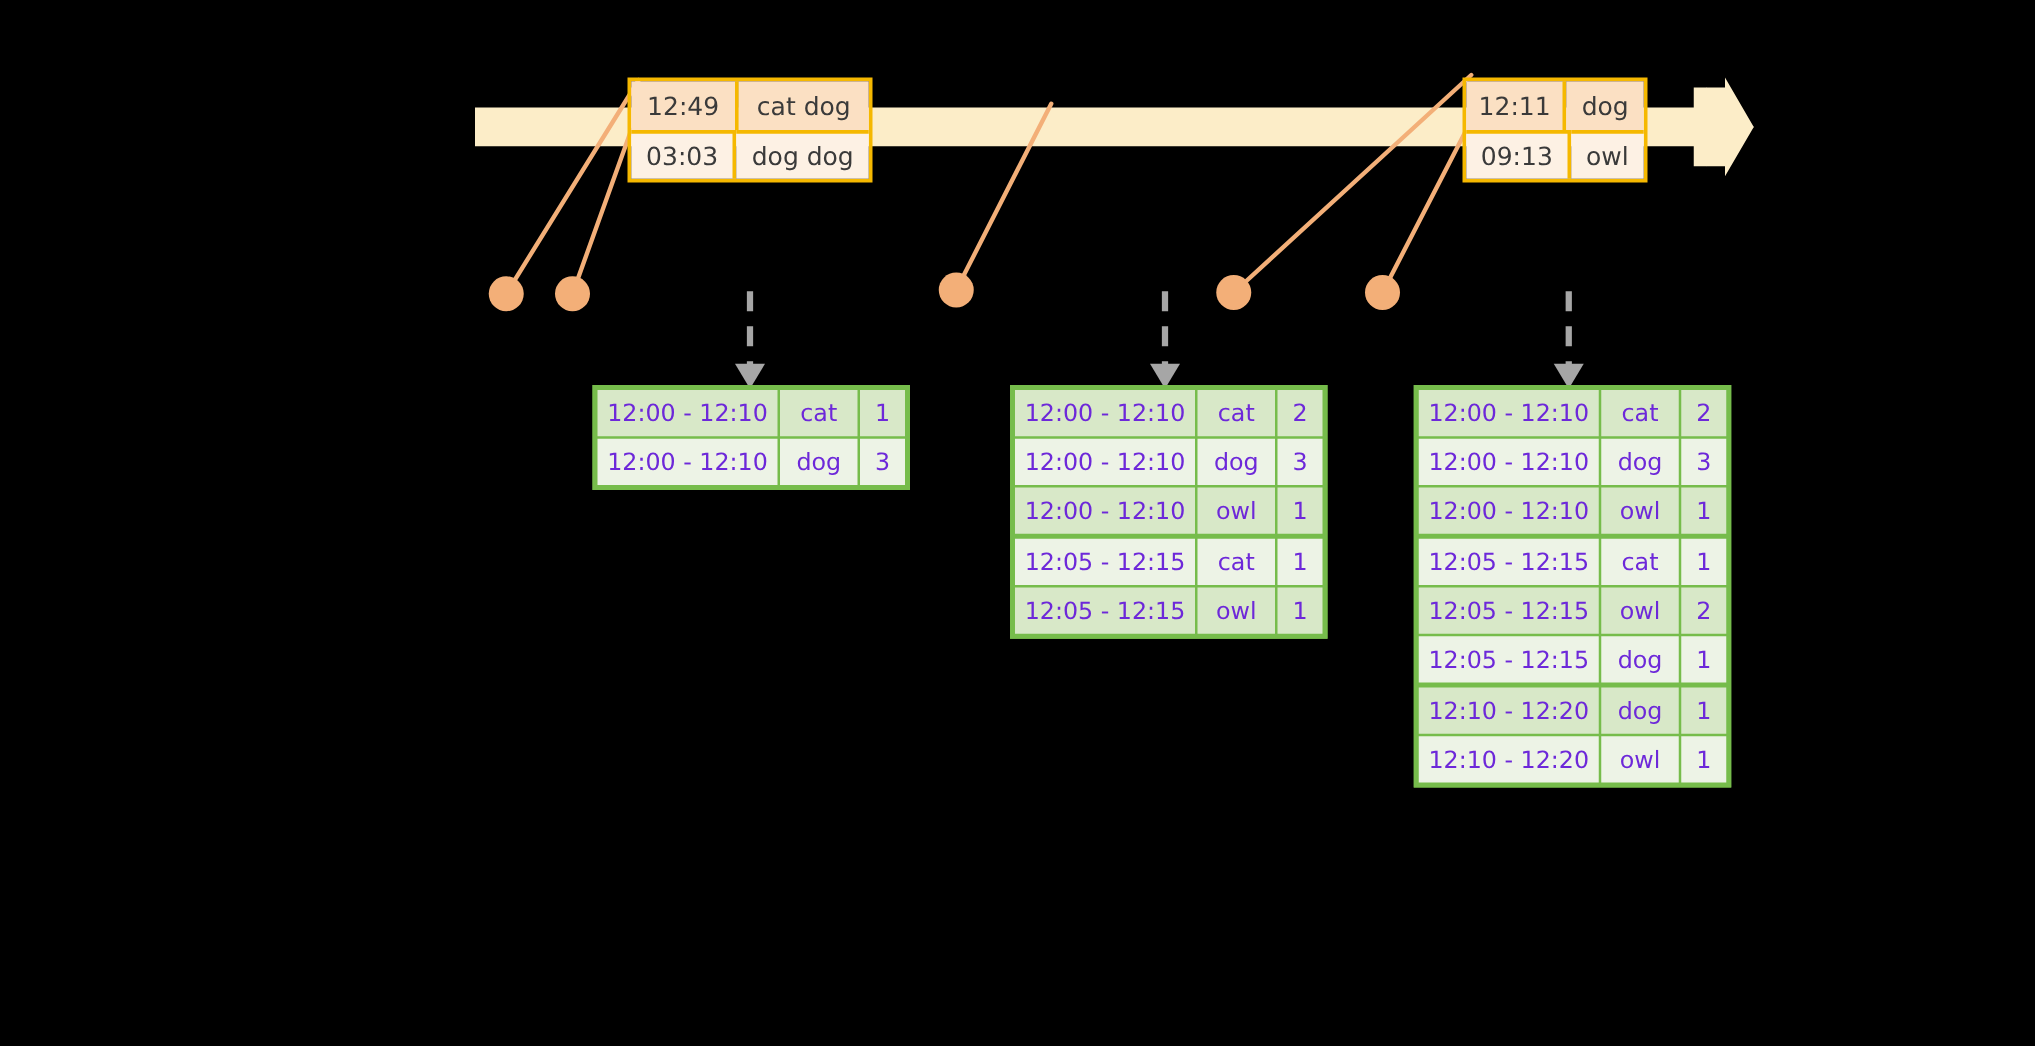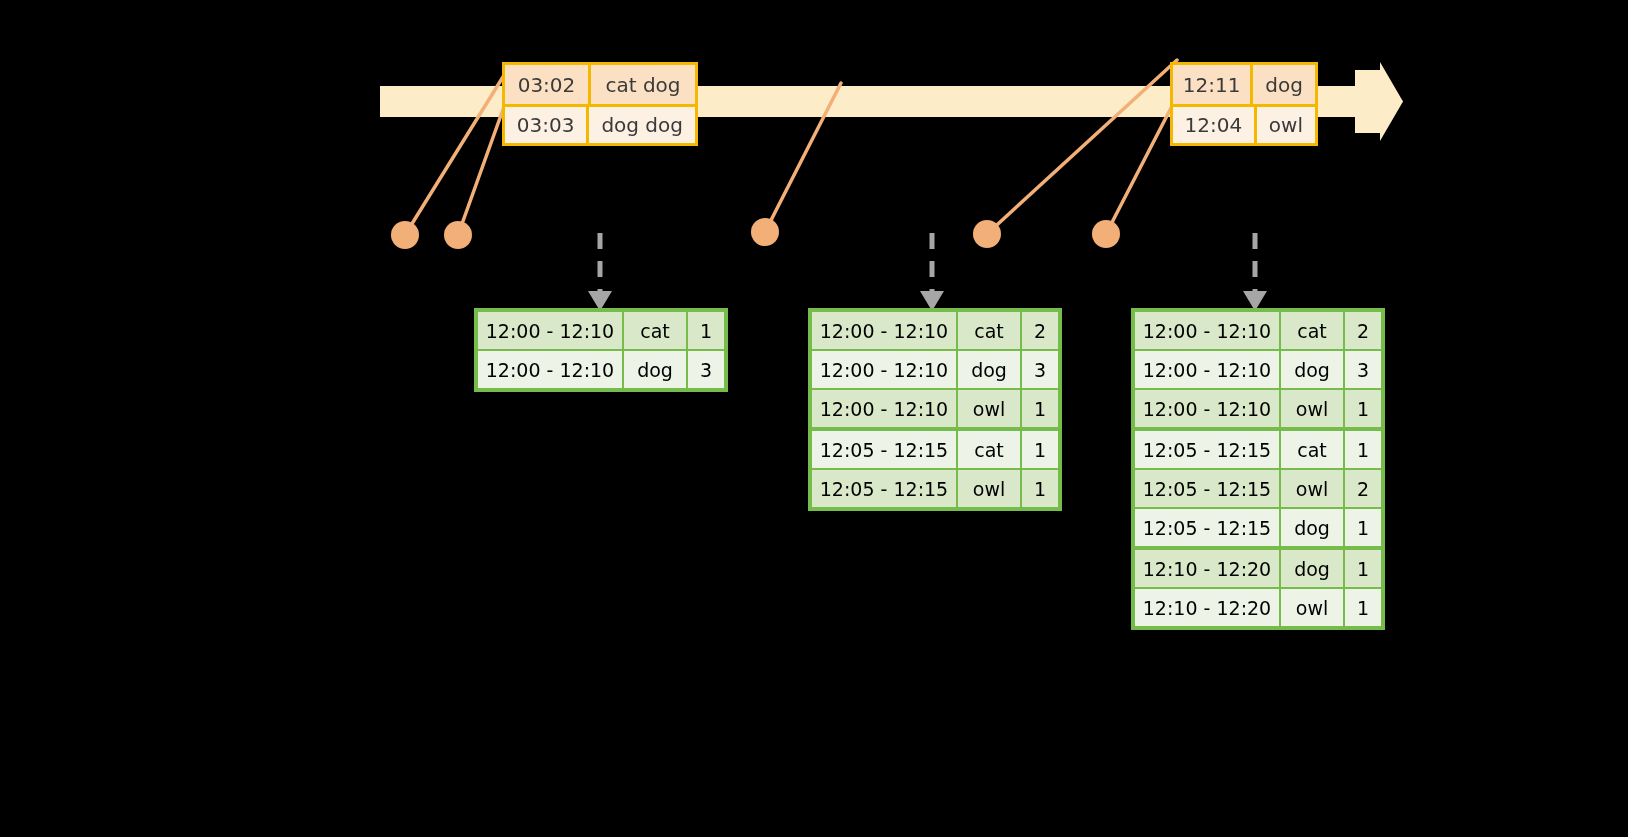--- a/index.html
+++ b/index.html
@@ -94,21 +94,21 @@
     box-sizing: border-box;
   }
   .agg-row + .agg-row { margin-top: 2px; }
   .agg-row.group-start { margin-top: 4px; }
   .agg-row.first { margin-top: 0; }
   .agg-cell {
     display: flex;
     align-items: center;
     justify-content: center;
     font-size: 19px;
-    color: #000000;
+    color: #6d28d9;
     box-sizing: border-box;
     white-space: nowrap;
     text-align: right;
   }
   .agg-row.shade-dark .agg-cell { background: #D8E8C8; }
   .agg-row.shade-light .agg-cell { background: #EDF3E6; }
   .cell-window { width: 144px; margin-right: 2px; }
   .cell-word   { width: 62px;  margin-right: 2px; }
   .cell-count  { width: 36px; }
 </style>
@@ -152,37 +152,37 @@
       </g>
       <g>
         <line x1="1255" y1="233" x2="1255" y2="293" stroke="#A6A6A6" stroke-width="5" stroke-dasharray="16 12"></line>
         <polygon points="1243,291 1267,291 1255,311" fill="#A6A6A6"></polygon>
       </g>
     </g>
   </svg>
 
   <div class="event-box" style="left:502px; top:62px; width:196px;">
     <div class="event-row shade-dark">
-      <div class="ev-time">03:02</div>
+      <div class="ev-time">12:49</div>
       <div class="ev-words">cat dog</div>
     </div>
     <div class="event-row shade-light">
       <div class="ev-time">03:03</div>
       <div class="ev-words">dog dog</div>
     </div>
   </div>
 
 
   <div class="event-box" style="left:1170px; top:62px; width:148px;">
     <div class="event-row shade-dark">
       <div class="ev-time">12:11</div>
       <div class="ev-words">dog</div>
     </div>
     <div class="event-row shade-light">
-      <div class="ev-time">12:04</div>
+      <div class="ev-time">09:13</div>
       <div class="ev-words">owl</div>
     </div>
   </div>
 
   <div class="agg-table" id="agg-table-1" style="left:474px; top:308px;">
       <div class="agg-row shade-dark first">
         <div class="agg-cell cell-window">12:00 - 12:10</div>
         <div class="agg-cell cell-word">cat</div>
         <div class="agg-cell cell-count">1</div>
       </div>

